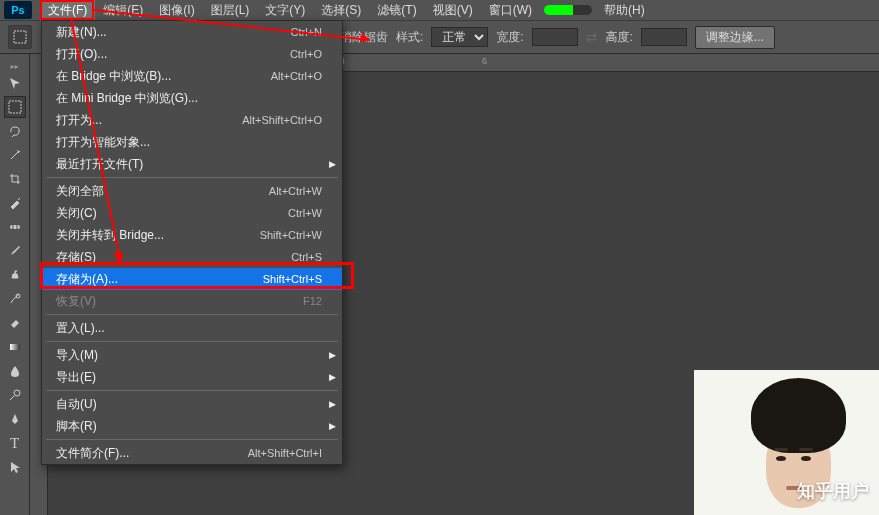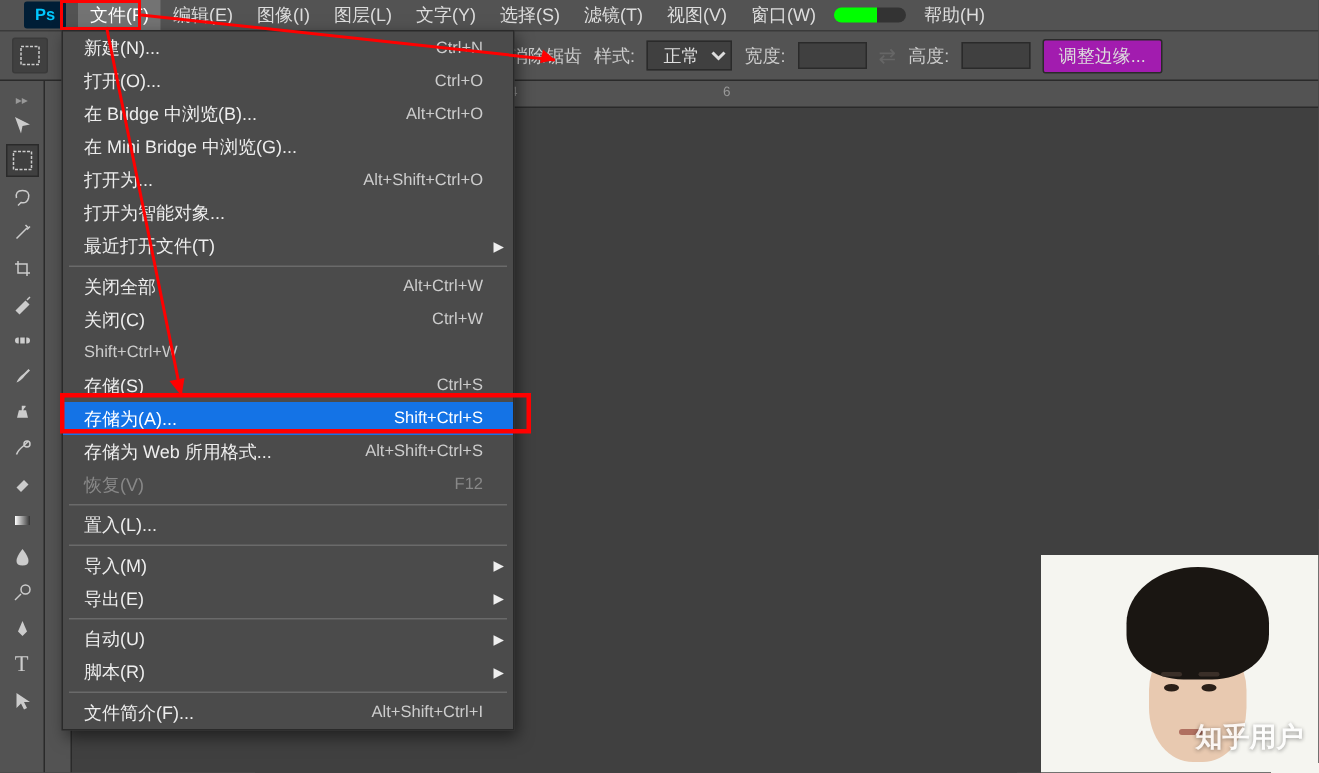--- a/index.html
+++ b/index.html
@@ -1,29 +1,29 @@
 <!DOCTYPE html>
 <html><head>
 <meta charset="utf-8">
 <style>
 * { margin: 0; padding: 0; box-sizing: border-box; font-family: "Microsoft YaHei", Arial, sans-serif; }
 body { width: 879px; height: 515px; background: #535353; overflow: hidden; position: relative; }
 
-.menubar { height: 20px; background: #535353; display: flex; align-items: center; padding-left: 4px; font-size: 12px; color: #ddd; margin-left: 12px; }
+.menubar { height: 20px; background: #535353; display: flex; align-items: center; padding-left: 4px; font-size: 12px; color: #ddd; }
 .ps-logo { width: 28px; height: 18px; background: #001e36; color: #00c8ff; font-weight: bold; font-size: 11px; display: flex; align-items: center; justify-content: center; border-radius: 2px; margin-right: 8px; }
 .menu-item { padding: 2px 8px; cursor: pointer; }
 .menu-item.active { background: #737373; color: #fff; }
 .audio-indicator { width: 48px; height: 10px; background: linear-gradient(90deg,#0f0 0%,#0f0 60%,#333 60%); border-radius: 5px; margin: 0 4px; }
 
 .optionsbar { height: 34px; background: #535353; border-top: 1px solid #3a3a3a; border-bottom: 1px solid #2a2a2a; display: flex; align-items: center; padding-left: 8px; font-size: 12px; color: #ccc; gap: 8px; }
 .opt-icon { width: 24px; height: 24px; border: 1px solid #3a3a3a; background: #404040; border-radius: 2px; display:flex; align-items:center; justify-content:center; }
 .opt-label { color: #ccc; }
 .opt-select { background: #404040; border: 1px solid #2a2a2a; color: #ddd; font-size: 12px; height: 20px; padding: 0 5px 0 6px; }
 .opt-input { width: 46px; height: 18px; background: #404040; border: 1px solid #2a2a2a; color: #ddd; }
-.opt-btn { background: #a21caf; border: 1px solid #2a2a2a; color: #ddd; font-size: 12px; padding: 2px 10px; border-radius: 2px; }
+.opt-btn { background: #737373; border: 1px solid #2a2a2a; color: #ddd; font-size: 12px; padding: 2px 10px; border-radius: 2px; }
 .swap-icon { color: #666; font-size: 14px; }
 
 .workspace { position: absolute; top: 54px; left: 0; right: 0; bottom: 0; display: flex; }
 .toolbar { width: 30px; background: #535353; border-right: 1px solid #2a2a2a; display: flex; flex-direction: column; align-items: center; padding-top: 8px; gap: 2px; }
 .tool { width: 22px; height: 22px; display: flex; align-items: center; justify-content: center; color: #ccc; font-size: 14px; cursor: pointer; }
 .tool.selected { background: #404040; border: 1px solid #2a2a2a; }
 .expand-btn { width: 10px; height: 8px; display:flex; align-items:center; justify-content:center; color:#999; font-size:8px; }
 
 .canvas-area { flex: 1; background: #404040; position: relative; }
 .ruler-h { position: absolute; top: 0; left: 18px; right: 0; height: 18px; background: #535353; border-bottom: 1px solid #2a2a2a; font-size: 9px; color: #999; }
@@ -240,33 +240,30 @@
     <div class="dropdown-sep"></div>
     <div class="dropdown-item">
       <span>关闭全部</span>
       <span class="shortcut">Alt+Ctrl+W</span>
     </div>
     <div class="dropdown-item">
       <span>关闭(C)</span>
       <span class="shortcut">Ctrl+W</span>
     </div>
     <div class="dropdown-item">
+      <span>关闭并转到 Bridge...</span>
       <span class="shortcut">Shift+Ctrl+W</span>
     </div>
     <div class="dropdown-item">
       <span>存储(S)</span>
       <span class="shortcut">Ctrl+S</span>
     </div>
     <div class="dropdown-item highlighted">
       <span>存储为(A)...</span>
       <span class="shortcut">Shift+Ctrl+S</span>
-    </div>
-    <div class="dropdown-item">
-      <span>存储为 Web 所用格式...</span>
-      <span class="shortcut">Alt+Shift+Ctrl+S</span>
     </div>
     <div class="dropdown-item disabled">
       <span>恢复(V)</span>
       <span class="shortcut">F12</span>
     </div>
     <div class="dropdown-sep"></div>
     <div class="dropdown-item">
       <span>置入(L)...</span>
     </div>
     <div class="dropdown-sep"></div>

